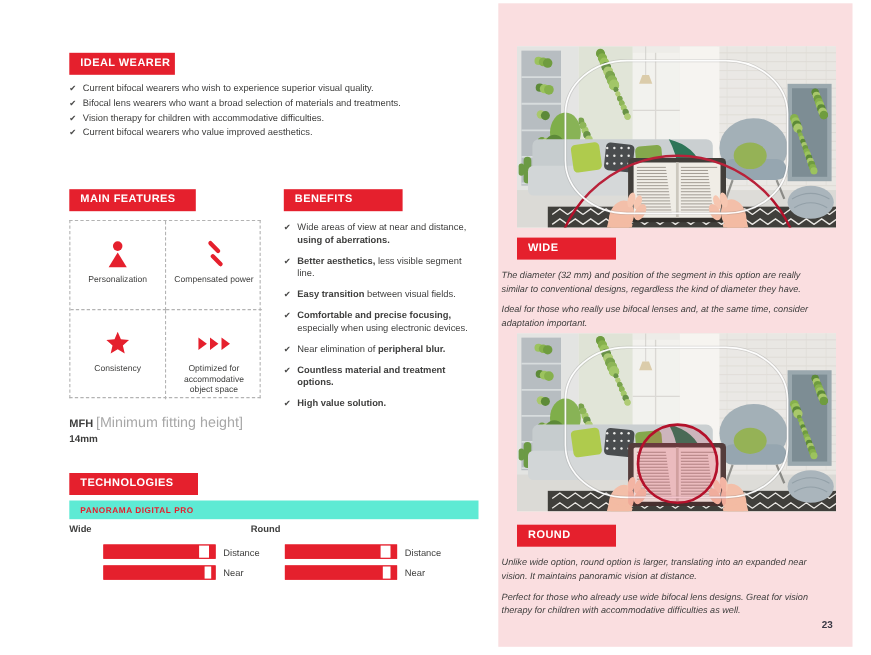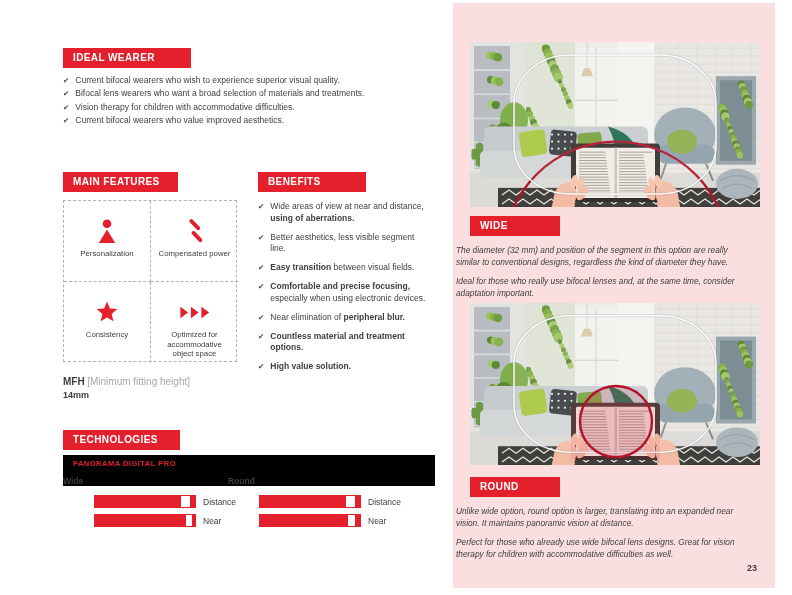--- a/index.html
+++ b/index.html
@@ -30,25 +30,25 @@
   .feature-cell{box-sizing:border-box;display:flex;flex-direction:column;align-items:center;padding-top:12px;}
   .feature-cell.br{border-right:1px dashed #b3b3b3;}
   .feature-cell.bb{border-bottom:1px dashed #b3b3b3;}
   .icon-box{height:36px;display:flex;align-items:center;justify-content:center;}
   .icon-box svg{display:block;}
   .cell-label{font-size:7.8px;line-height:9.6px;text-align:center;width:88%;}
   
   .mfh{position:absolute;left:63px;top:376px;font-size:9px;}
   .mfh-top{white-space:nowrap;}
   .mfh-label{font-weight:bold;font-size:10px;color:#3e3e3d;}
-  .mfh-note{color:#a8a8a8;font-size:10px;}
+  .mfh-note{color:#a8a8a8;font-size:13px;}
   .mfh-value{margin-top:3px;font-size:9px;font-weight:bold;}
   
   .banner{
-    position:absolute;left:63px;top:455px;width:372px;height:31px;background:#000000;
+    position:absolute;left:63px;top:455px;width:372px;height:17px;background:#5eead4;
     color:#e5202d;font-weight:bold;font-size:7.5px;letter-spacing:.5px;line-height:17px;
     padding-left:10px;box-sizing:border-box;
   }
   .tech-group{position:absolute;top:476px;width:165px;}
   .tech-name{font-size:8.5px;font-weight:bold;color:#3e3e3d;height:13px;}
   .bar-row{display:flex;align-items:center;margin-top:6px;height:13px;padding-left:31px;}
   .bar{width:102px;height:13px;box-sizing:border-box;border:1.5px solid #e5202d;background:#e5202d;position:relative;flex:0 0 auto;}
   .bar-notch{position:absolute;top:0;bottom:0;background:#ffffff;}
   .bar-label{margin-left:7px;font-size:8.5px;color:#3e3e3d;}
   
@@ -61,21 +61,21 @@
   .rp-text{position:absolute;left:3px;width:295px;font-size:8.3px;line-height:12.4px;color:#3e3e3d;font-style:italic;}
   .rp-text p{margin:0 0 6px 0;}
   .page-num{position:absolute;right:18px;top:560px;font-size:9px;font-weight:bold;color:#3a3a46;}
 </style>
 </head>
 <body>
 
 <div>
 
   <section>
-    <div class="red-header" style="left:63px;top:48px;width:128px;">IDEAL WEARER</div>
+    <div class="red-header" style="left:63px;top:48px;width:96px;">IDEAL WEARER</div>
 
     <div class="checklist iw" style="left:63px;top:74px;width:380px;">
         <div class="check-item">
           <span class="check-glyph">✔</span>
           <span class="check-text">Current bifocal wearers who wish to experience superior visual quality.</span>
         </div>
         <div class="check-item">
           <span class="check-glyph">✔</span>
           <span class="check-text">Bifocal lens wearers who want a broad selection of materials and treatments.</span>
         </div>
@@ -142,21 +142,21 @@
 
     <div class="red-header" style="left:258px;top:172px;width:108px;">BENEFITS</div>
 
     <div class="checklist bn" style="left:258px;top:201px;width:168px;">
         <div class="check-item">
           <span class="check-glyph">✔</span>
           <span class="check-text"><span>Wide areas of view at near and distance, </span><span style="font-weight: bold;">using of aberrations.</span></span>
         </div>
         <div class="check-item">
           <span class="check-glyph">✔</span>
-          <span class="check-text"><span style="font-weight: normal;">Better aesthetics,</span><span> less visible segment line.</span></span>
+          <span class="check-text"><span style="font-weight: bold;">Better aesthetics,</span><span> less visible segment line.</span></span>
         </div>
         <div class="check-item">
           <span class="check-glyph">✔</span>
           <span class="check-text"><span style="font-weight: bold; margin-top: 39px;">Easy transition</span><span> between visual fields.</span></span>
         </div>
         <div class="check-item">
           <span class="check-glyph">✔</span>
           <span class="check-text"><span style="font-weight: bold;">Comfortable and precise focusing,</span><span> especially when using electronic devices.</span></span>
         </div>
         <div class="check-item">

